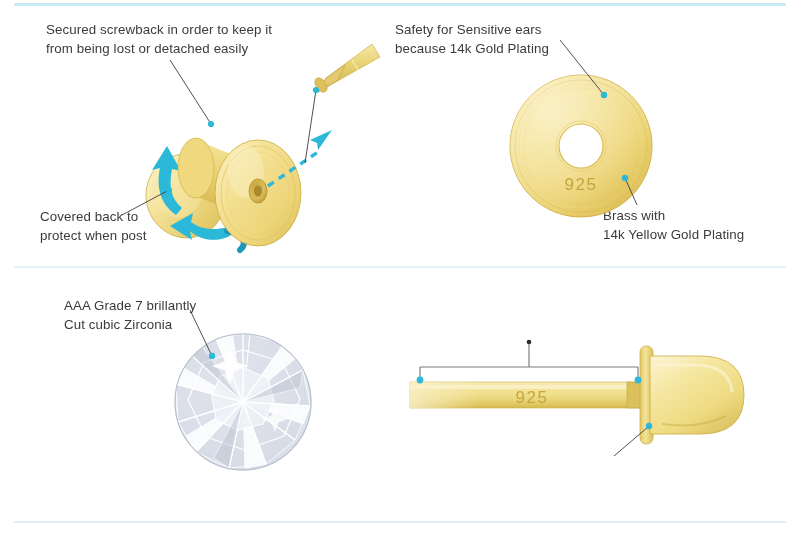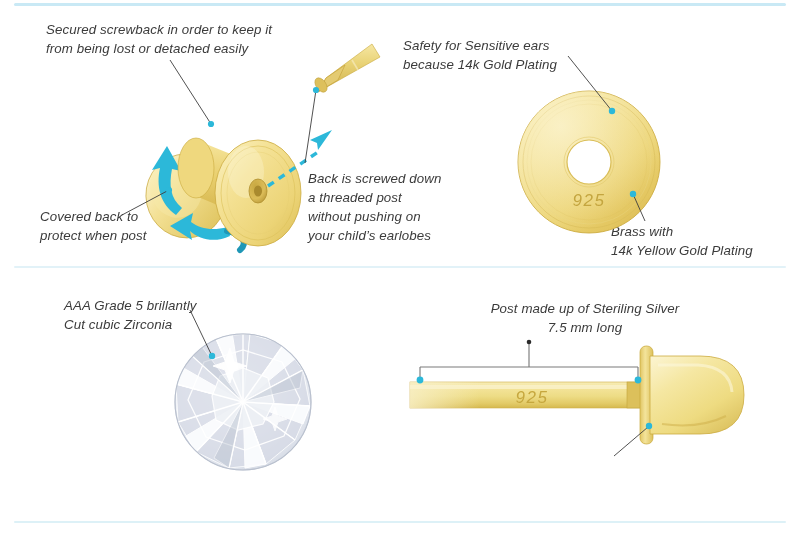--- a/index.html
+++ b/index.html
@@ -7,21 +7,20 @@
     font-family:"Liberation Sans", sans-serif;
     color:#3a3a3a;
     -webkit-font-smoothing:antialiased;
   }
   #stage{
     position:relative;
     width:800px;
     height:534px;
     background:#ffffff;
     overflow:hidden;
-    font-style:italic;
   }
   .rule{
     position:absolute;
     height:3px;
     background:#c9e9f5;
     border-radius:2px;
   }
   .rule.thin{height:2px;background:#ddf1f7;}
   .rule.faint{height:2px;background:#e2f2f8;}
 
@@ -52,24 +51,20 @@
   <div class="rule thin" style="left:14px;top:521px;width:772px;"></div>
 
   <div class="quad" style="left:0;top:0;width:400px;height:266px;">
 
     <div class="txt" style="left:46px;top:20px;width:300px;">Secured screwback in order to keep it
 from being lost or detached easily</div>
 
     <div class="txt" style="left:40px;top:207px;width:160px;">Covered back to
 protect when post</div>
 
-    <div class="txt" style="left:308px;top:169px;width:150px;">Back is screwed down
-a threaded post
-without pushing on
-your child’s earlobes</div>
 
     <svg width="400" height="266" viewBox="0 0 400 266">
       <defs>
         <linearGradient id="gBigFace" x1="0" y1="0" x2="1" y2="1">
           <stop offset="0" stop-color="#fbf2c4"></stop>
           <stop offset=".35" stop-color="#f4e194"></stop>
           <stop offset=".72" stop-color="#ecd477"></stop>
           <stop offset="1" stop-color="#dcbe55"></stop>
         </linearGradient>
         <linearGradient id="gRim" x1="0" y1="0" x2="0" y2="1">
@@ -145,21 +140,21 @@
         <path class="lead" d="M122 215 L169 190"></path>
         <circle class="dot" cx="169" cy="190" r="3.1"></circle>
       </g>
       <g>
         <path class="lead" d="M305 163 L316 90"></path>
         <circle class="dot" cx="316" cy="90" r="3.1"></circle>
       </g>
     </svg>
   </div>
 
-  <div class="quad" style="left:400px;top:0;width:400px;height:266px;margin-top:16px;">
+  <div class="quad" style="left:392px;top:0;width:400px;height:266px;">
 
     <div class="txt" style="left:3px;top:20px;width:230px;">Safety for Sensitive ears
 because 14k Gold Plating</div>
 
     <div class="txt" style="left:211px;top:206px;width:200px;">Brass with
 14k Yellow Gold Plating</div>
 
     <svg width="400" height="266" viewBox="0 0 400 266">
       <defs>
         <linearGradient id="gDisc" x1=".1" y1="0" x2=".9" y2="1">
@@ -194,21 +189,21 @@
       </g>
       <g>
         <path class="lead" d="M245 205 L233 178"></path>
         <circle class="dot" cx="233" cy="178" r="3.2"></circle>
       </g>
     </svg>
   </div>
 
   <div class="quad" style="left:0;top:266px;width:400px;height:256px;">
 
-    <div class="txt" style="left:64px;top:30px;width:220px;">AAA Grade 5 brillantly
+    <div class="txt" style="left:64px;top:30px;width:220px;">AAA Grade 7 brillantly
 Cut cubic Zirconia</div>
 
     <svg width="400" height="256" viewBox="0 0 400 256">
       <defs>
         <radialGradient id="gGem" cx=".42" cy=".38" r=".72">
           <stop offset="0" stop-color="#ffffff"></stop>
           <stop offset=".45" stop-color="#f4f6fa"></stop>
           <stop offset=".8" stop-color="#e2e6ee"></stop>
           <stop offset="1" stop-color="#ccd2de"></stop>
         </radialGradient>
@@ -282,22 +277,20 @@
 
       <g>
         <path class="lead" d="M190 44 L212 90"></path>
         <circle class="dot" cx="212" cy="90" r="3.2"></circle>
       </g>
     </svg>
   </div>
 
   <div class="quad" style="left:400px;top:266px;width:400px;height:256px;">
 
-    <div class="txt ctr" style="left:40px;top:33px;width:290px;">Post made up of Steriling Silver</div>
-    <div class="txt ctr" style="left:40px;top:52px;width:290px;">7.5 mm long</div>
 
 
     <svg width="400" height="256" viewBox="0 0 400 256">
       <defs>
         <linearGradient id="gShaft" x1="0" y1="0" x2="0" y2="1">
           <stop offset="0" stop-color="#f7ecb7"></stop>
           <stop offset=".22" stop-color="#f4e49a"></stop>
           <stop offset=".55" stop-color="#eddc85"></stop>
           <stop offset=".82" stop-color="#e3cb68"></stop>
           <stop offset="1" stop-color="#d5b94f"></stop>

